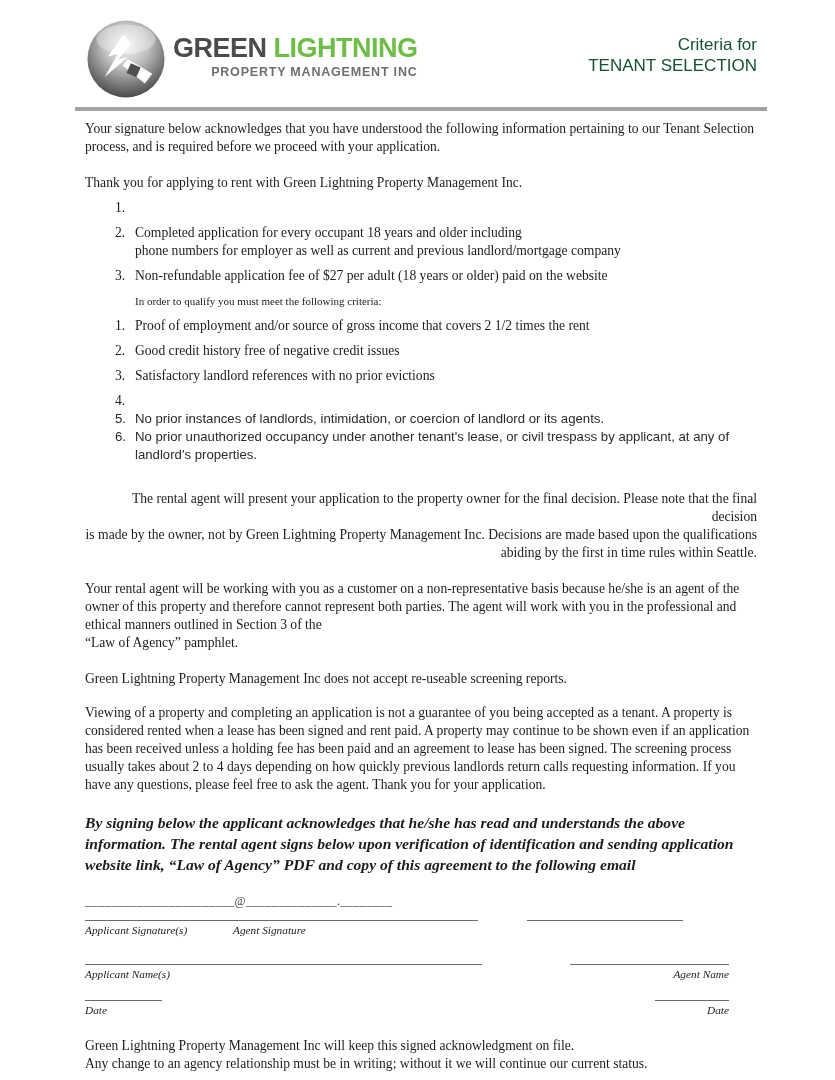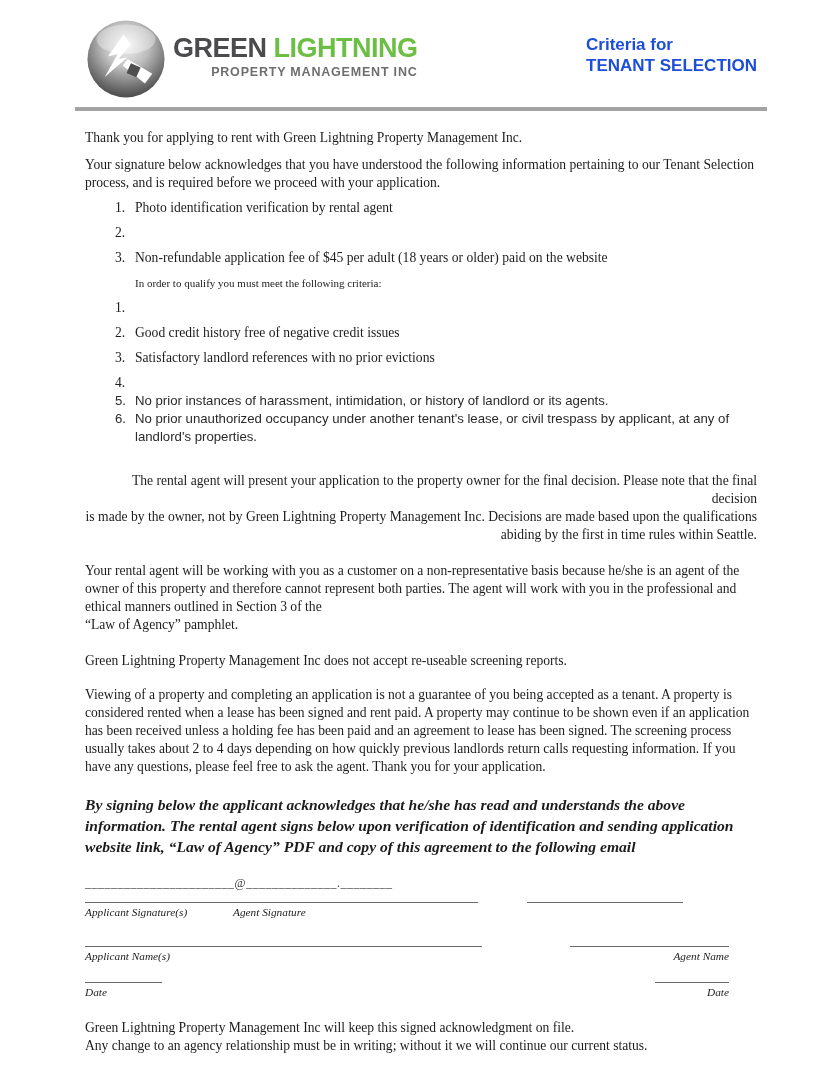--- a/index.html
+++ b/index.html
@@ -9,22 +9,22 @@
     font-family:"Liberation Serif", serif; color:#1c1c1c;
   }
   
   .header-row { display:flex; align-items:flex-start; }
   .logo-sphere { width:82px; height:82px; flex:none; }
   .logo-text { margin-left:6px; margin-top:16px; font-family:"Liberation Sans", sans-serif; font-weight:bold; }
   .logo-line1 { font-size:27px; letter-spacing:-0.5px; line-height:28px; white-space:nowrap; }
   .logo-word1 { color:#4b4b4d; }
   .logo-word2 { color:#6cbe45; }
   .logo-line2 { font-size:12.5px; color:#6e6e70; text-align:right; letter-spacing:0.8px; margin-top:3px; }
-  .doc-title { margin-left:auto; margin-top:16px; text-align:left;
-    font-family:"Liberation Sans", sans-serif; font-weight:bold; font-size:17px; line-height:21px; color:#1d4ed8; }
+  .doc-title { margin-left:auto; margin-top:16px; text-align:right;
+    font-family:"Liberation Sans", sans-serif; font-weight:normal; font-size:17px; line-height:21px; color:#14532d; }
   .rule { height:4px; background:#a3a3a3; margin:7px -10px 0 -10px; }
 
   
   .para { font-size:13.6px; line-height:18px; margin:0; white-space:pre-line; }
   .mt18 { margin-top:18px; } .mt16 { margin-top:16px; } .mt9 { margin-top:9px; } .mt26 { margin-top:26px;text-align:right; }
   .list { margin-top:7px; }
   .li { display:flex; font-size:13.6px; line-height:18px; }
   .li .num { width:20px; margin-left:30px; flex:none; }
   .li .txt { white-space:pre-line; }
   .li.gap { margin-bottom:7px; }
@@ -70,57 +70,59 @@
       <div class="logo-line1"><span class="logo-word1">GREEN</span> <span class="logo-word2">LIGHTNING</span></div>
       <div class="logo-line2">PROPERTY MANAGEMENT INC</div>
     </div>
     <div class="doc-title">
       <div>Criteria for</div>
       <div>TENANT SELECTION</div>
     </div>
   </div>
   <div class="rule"></div>
 
-  <p class="para mt18">Thank you for applying to rent with Green Lightning Property Management Inc.</p>
   <p class="para mt9">Your signature below acknowledges that you have understood the following information pertaining to our Tenant Selection
 process, and is required before we proceed with your application.</p>
+  <p class="para mt18">Thank you for applying to rent with Green Lightning Property Management Inc.</p>
 
   <div class="list">
     <div class="li gap">
       <span class="num">1.</span>
-      <span class="txt">Photo identification verification by rental agent</span>
     </div>
     <div class="li gap">
       <span class="num">2.</span>
+      <span class="txt">Completed application for every occupant 18 years and older including
+phone numbers for employer as well as current and previous landlord/mortgage company</span>
     </div>
     <div class="li">
       <span class="num">3.</span>
-      <span class="txt">Non-refundable application fee of $45 per adult (18 years or older) paid on the website</span>
+      <span class="txt">Non-refundable application fee of $27 per adult (18 years or older) paid on the website</span>
     </div>
   </div>
   <p class="qualify-intro">In order to qualify you must meet the following criteria:</p>
 
   <div class="list">
     <div class="li gap">
       <span class="num">1.</span>
+      <span class="txt">Proof of employment and/or source of gross income that covers 2 1/2 times the rent</span>
     </div>
     <div class="li gap">
       <span class="num">2.</span>
       <span class="txt">Good credit history free of negative credit issues</span>
     </div>
     <div class="li gap">
       <span class="num">3.</span>
       <span class="txt">Satisfactory landlord references with no prior evictions</span>
     </div>
     <div class="li">
       <span class="num">4.</span>
     </div>
     <div class="li sans">
       <span class="num">5.</span>
-      <span class="txt">No prior instances of harassment, intimidation, or history of landlord or its agents.</span>
+      <span class="txt">No prior instances of landlords, intimidation, or coercion of landlord or its agents.</span>
     </div>
     <div class="li sans">
       <span class="num">6.</span>
       <span class="txt">No prior unauthorized occupancy under another tenant's lease, or civil trespass by applicant, at any of
 landlord's properties.</span>
     </div>
   </div>
 
   <p class="para mt26">The rental agent will present your application to the property owner for the final decision. Please note that the final decision
 is made by the owner, not by Green Lightning Property Management Inc. Decisions are made based upon the qualifications

